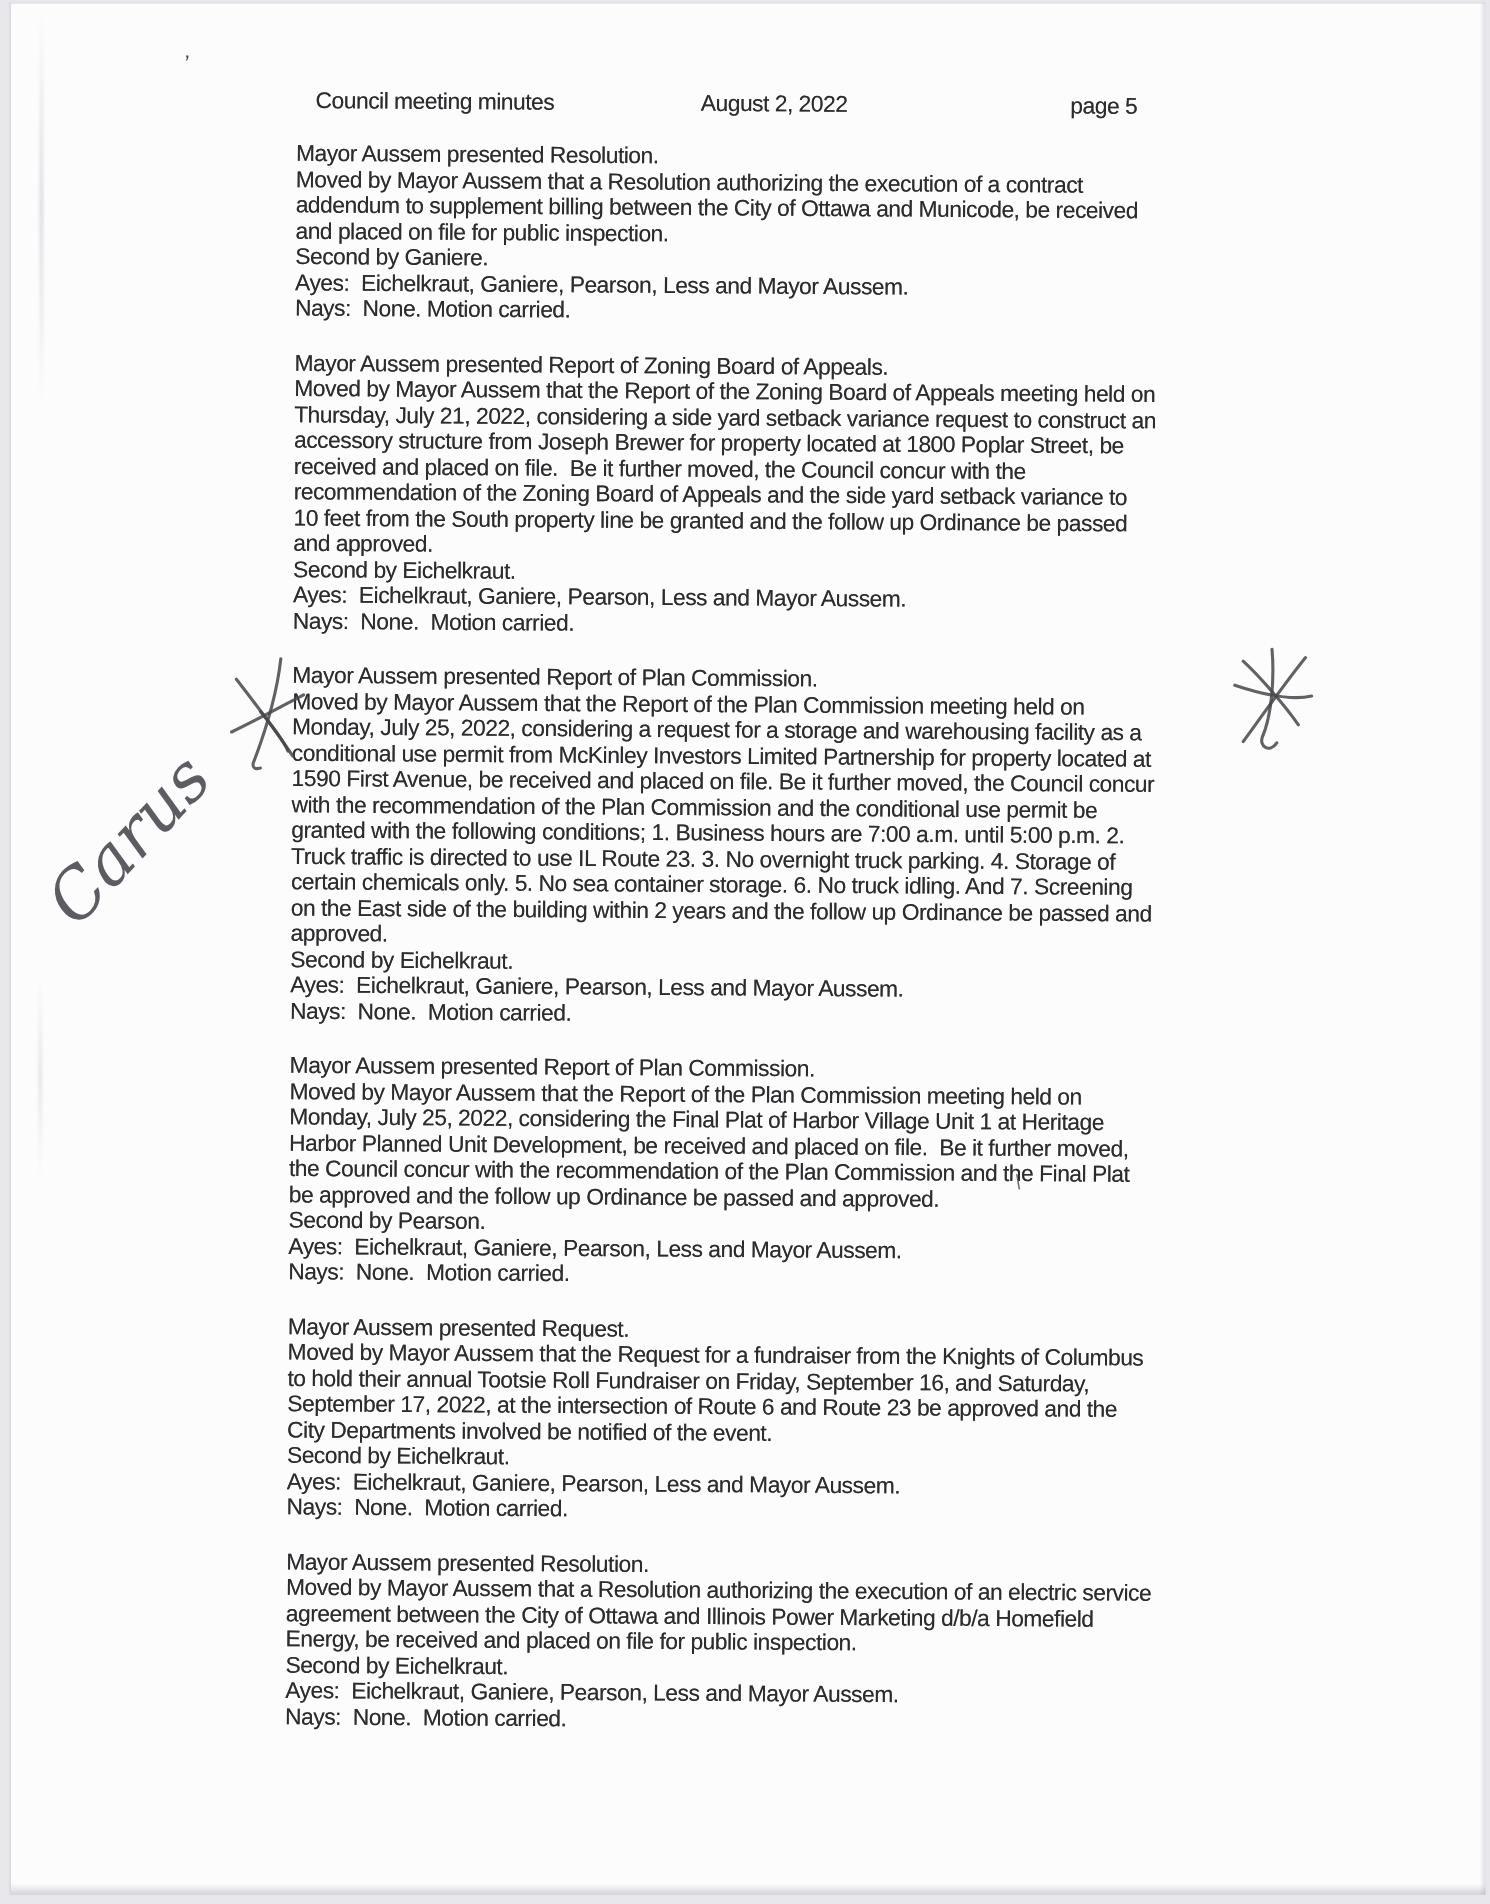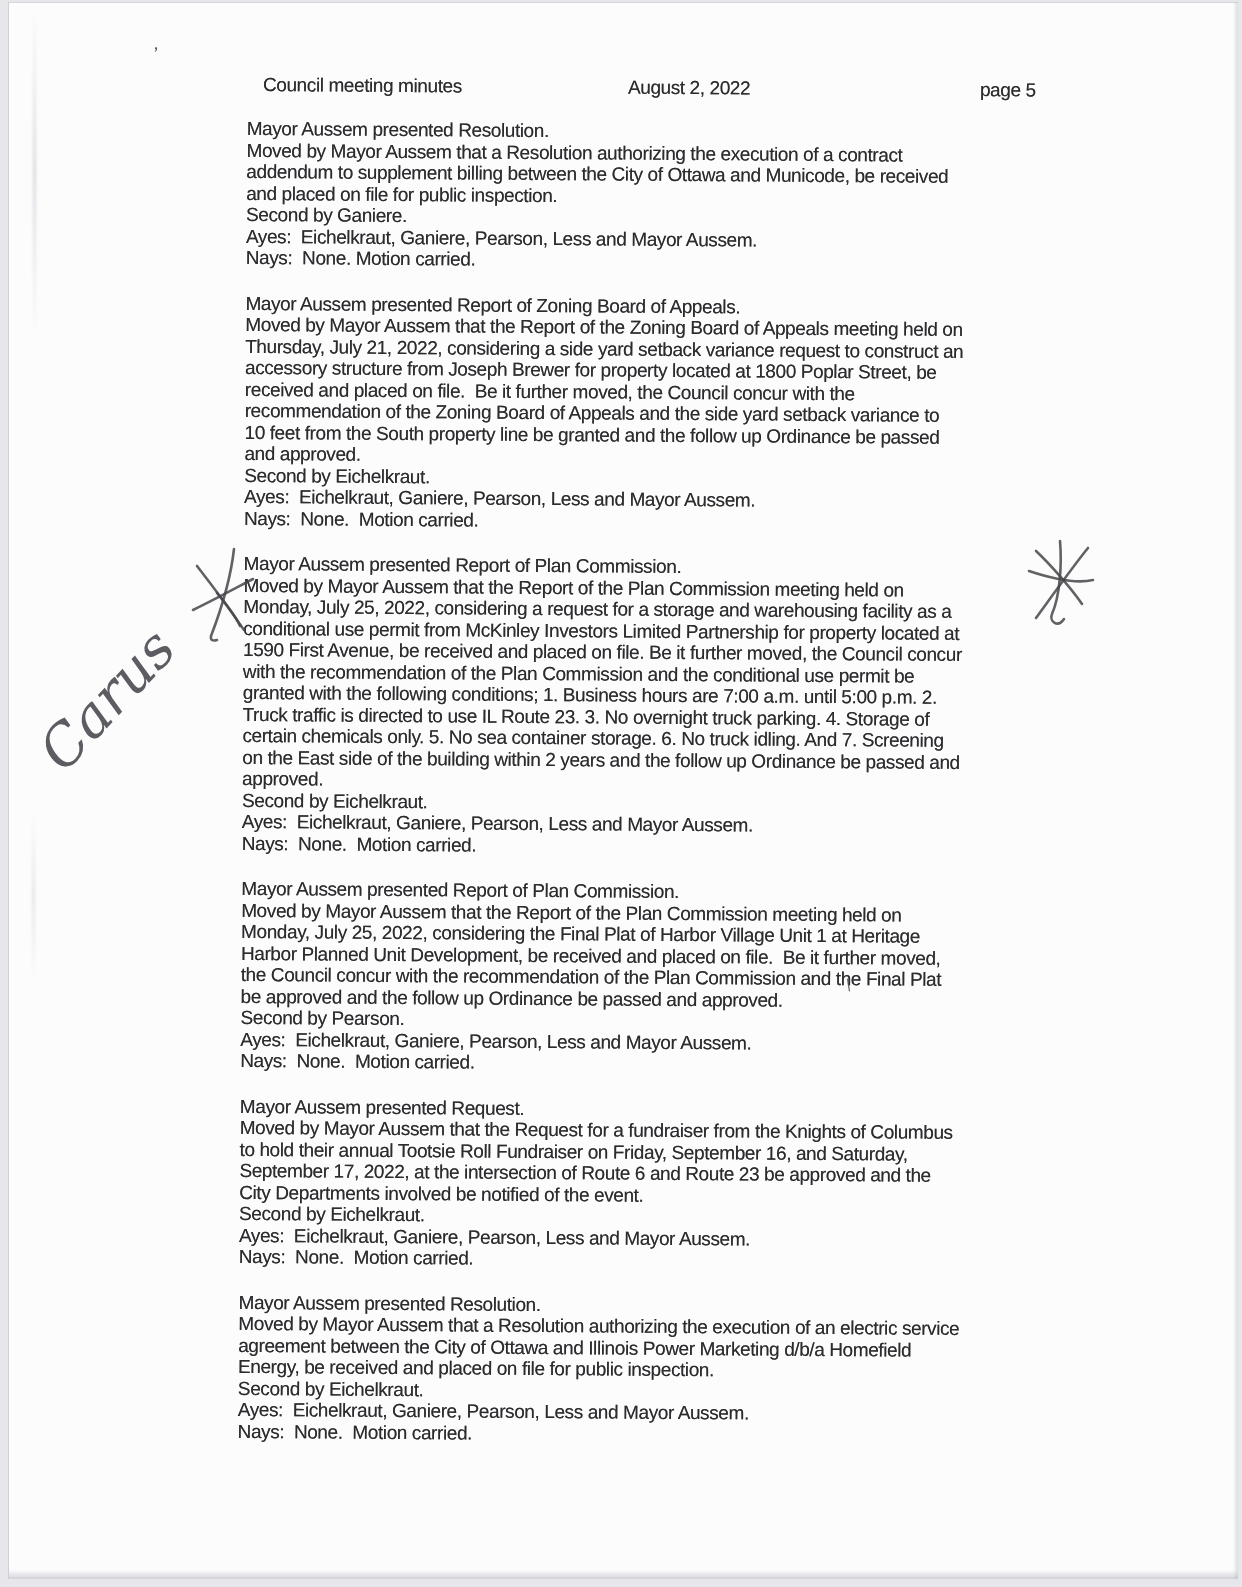--- a/index.html
+++ b/index.html
@@ -29,22 +29,22 @@
   .streak.s2{left:23px;top:810px;width:3px;height:170px;opacity:.7;}
   .content{
     position:absolute;left:0;top:0;width:1242px;
     transform:rotate(0.4deg);transform-origin:250px 85px;
     color:#2c2c2f;font-size:19px;letter-spacing:-0.4px;
     text-shadow:0 0 0.5px rgba(44,44,47,0.65);
   }
   .docheader{position:absolute;top:74px;left:0;width:1242px;height:22px;}
   .docheader span{position:absolute;white-space:pre;}
   .h-left{left:263px;}
-  .h-center{left:628px;}
-  .h-right{left:980px;}
+  .h-center{left:584px;}
+  .h-right{left:892px;}
   .docbody{position:absolute;top:118px;left:247px;width:770px;}
   .section{margin:0 0 24px 0;}
   .line{white-space:pre;height:21.5px;line-height:21.5px;}
   .annotation{position:absolute;pointer-events:none;}
   .pen path{fill:none;stroke:#46464b;stroke-width:2.6;stroke-linecap:round;opacity:.85;}
   .stray{position:absolute;color:#4a4a4f;font-size:19px;}
   #stray-apostrophe{left:153px;top:44px;transform:rotate(8deg);}
   #stray-tick{left:846px;top:976px;font-size:17px;transform:rotate(6deg);opacity:.8;}
 </style>
 </head>

